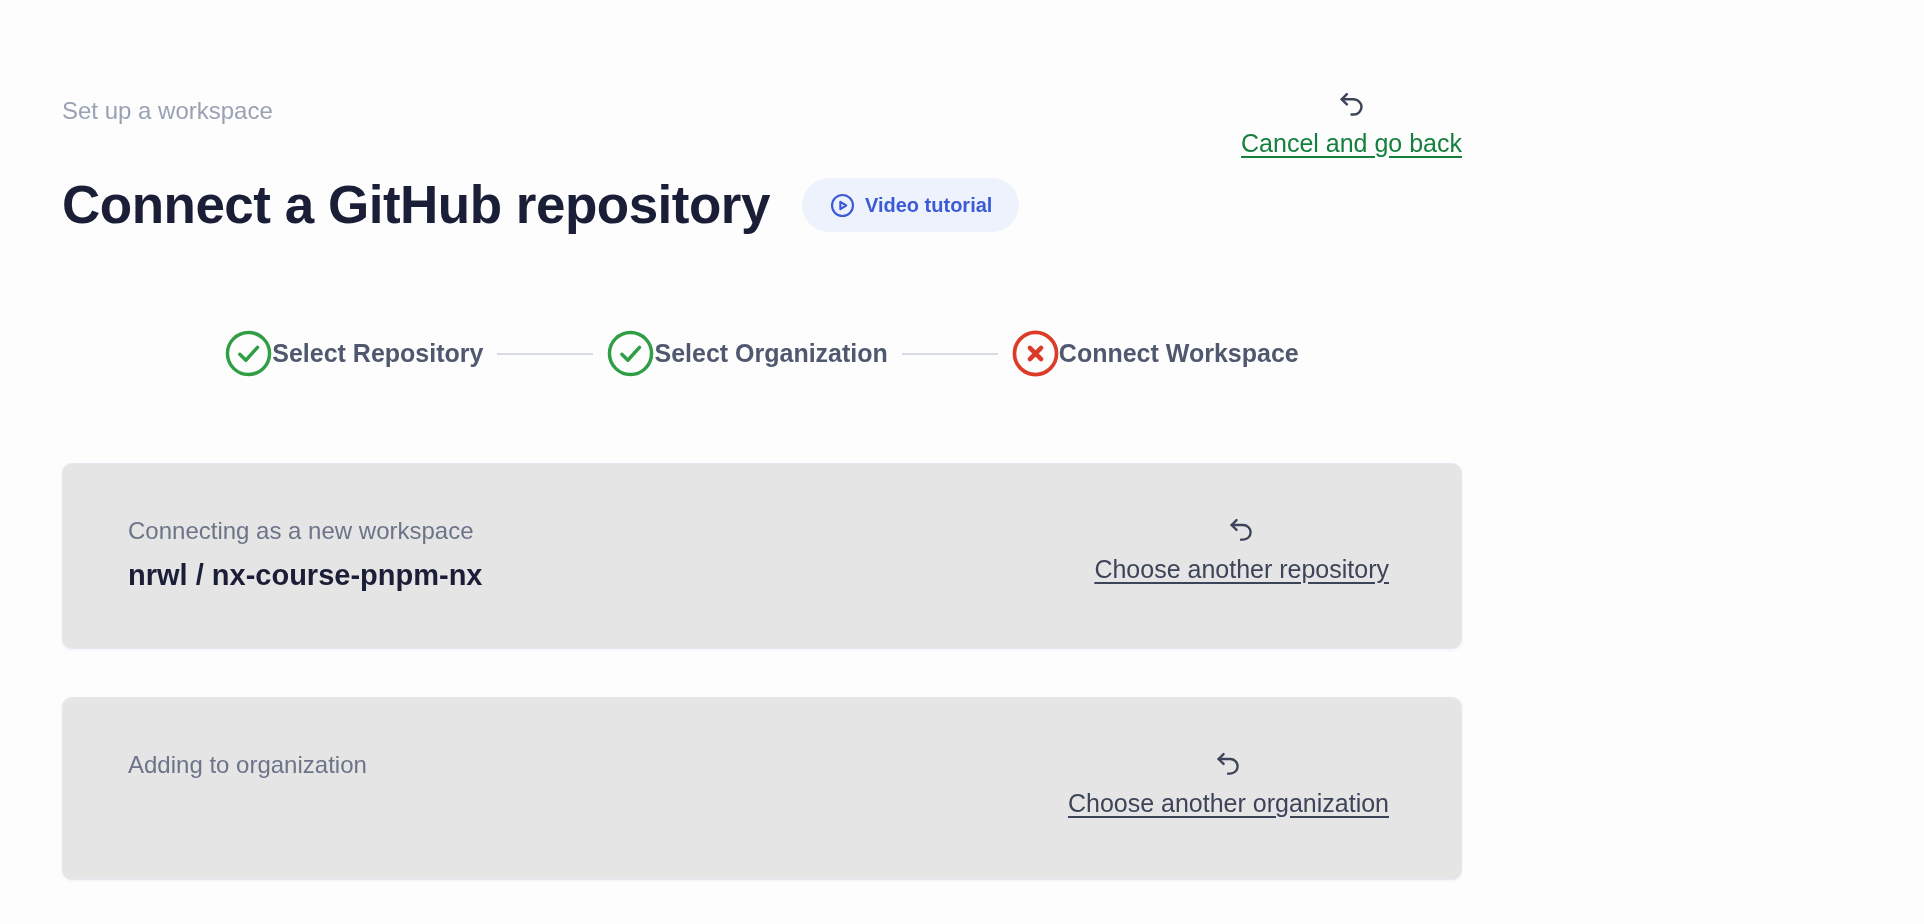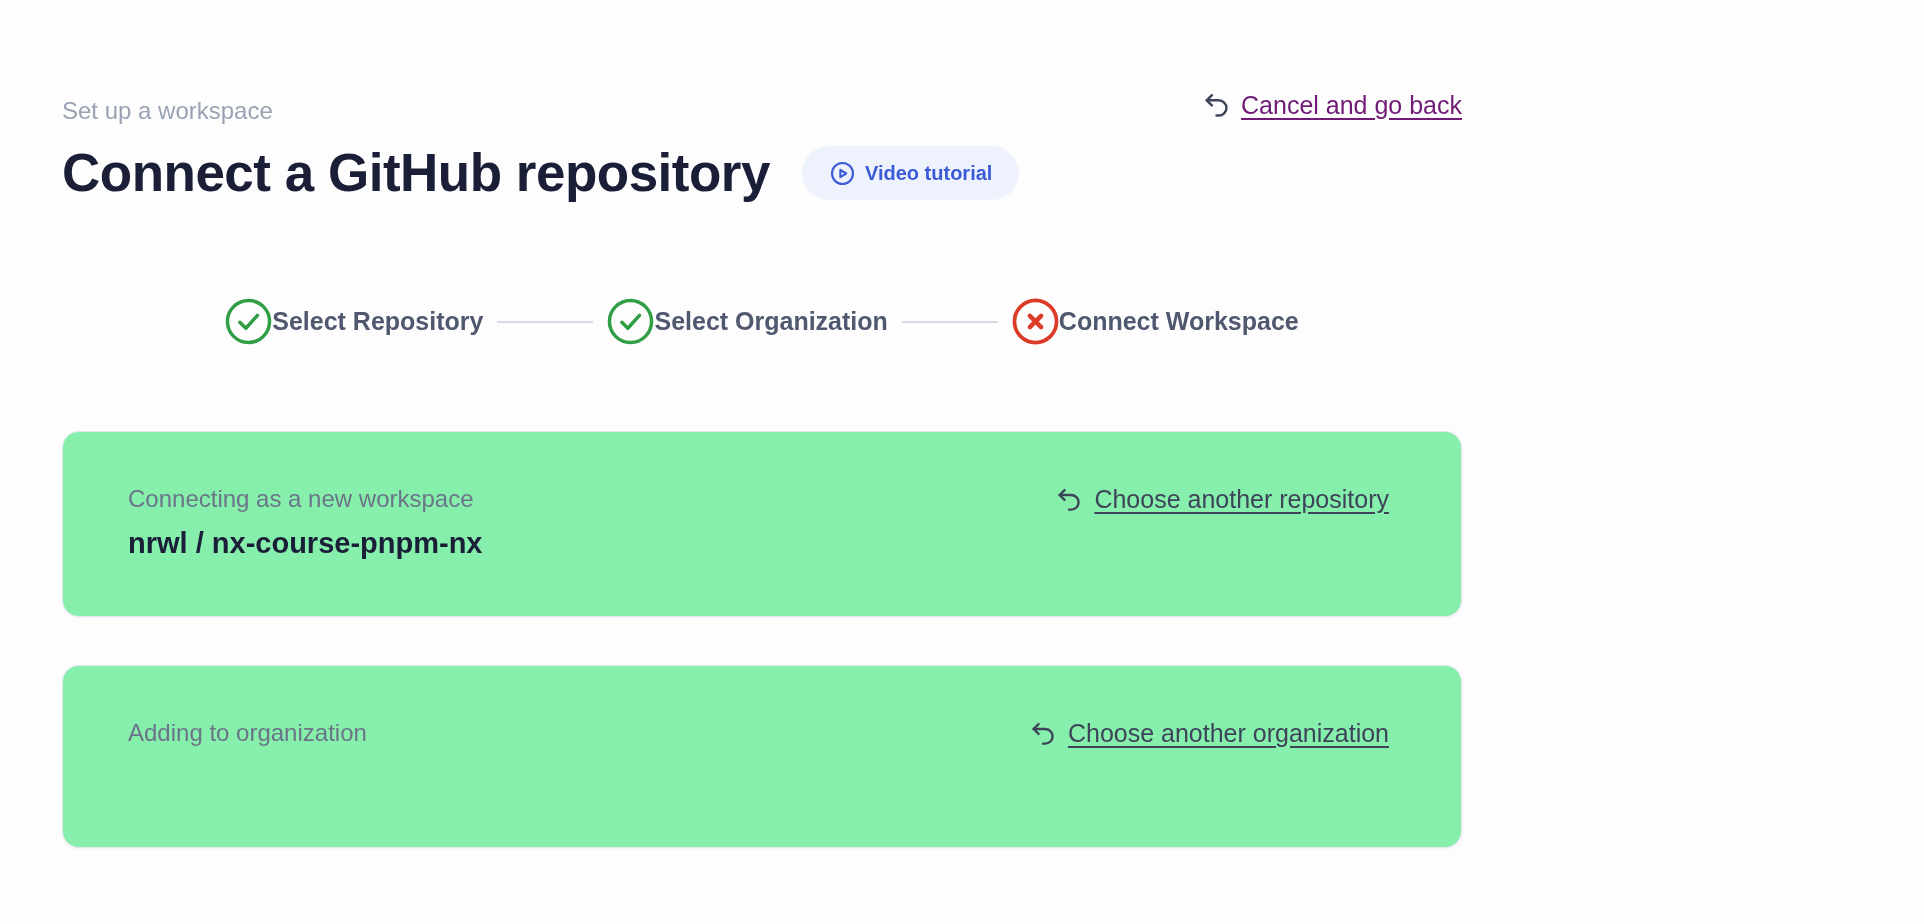--- a/index.html
+++ b/index.html
@@ -25,25 +25,26 @@
   .eyebrow {
     font-size: 24px;
     line-height: 30px;
     color: #98a2b3;
     font-weight: 400;
   }
   .cancel-link {
     display: flex;
     align-items: center;
     gap: 10px;
-    color: #701a75;
+    color: #15803d;
     font-size: 25px;
     line-height: 30px;
     cursor: pointer;
     margin-top: -6px;
+    flex-direction: column;
   }
   .cancel-link .label { text-decoration: underline; text-underline-offset: 4px; }
   .undo-icon { width: 28px; height: 28px; flex: 0 0 auto; color: #3d4459; }
 
   .title-row {
     display: flex;
     align-items: center;
     gap: 32px;
     margin-top: 18px;
   }
@@ -92,23 +93,23 @@
   .step-connector {
     width: 96px;
     height: 2px;
     background: #d7dbe6;
     margin: 0 14px;
     flex: 0 0 auto;
   }
 
   
   .card {
-    background: #86efac;
+    background: #e5e5e5;
     border: 1px solid #e6e8f1;
-    border-radius: 17px;
+    border-radius: 10px;
     box-shadow: 0 1px 3px rgba(99, 102, 160, 0.08);
     padding: 52px 72px 84px 65px;
     display: flex;
     justify-content: space-between;
     align-items: flex-start;
   }
   .card-repository { margin-top: 86px; height: 186px; }
   .card-organization { margin-top: 48px; height: 183px; }
   .card-left { display: flex; flex-direction: column; }
   .card-sublabel {
@@ -127,20 +128,21 @@
   .repo-name { font-weight: 700; }
   .org-name { font-weight: 600; }
   .card-action {
     display: flex;
     align-items: center;
     gap: 11px;
     color: #3d4459;
     font-size: 25px;
     line-height: 30px;
     cursor: pointer;
+    flex-direction: column;
   }
   .card-action .label { text-decoration: underline; text-underline-offset: 4px; }
   .card-action .undo-icon { width: 27px; height: 27px; }
 
   a { color: inherit; text-decoration: none; }
 </style>
 </head>
 <body>
 
 <div class="page">

